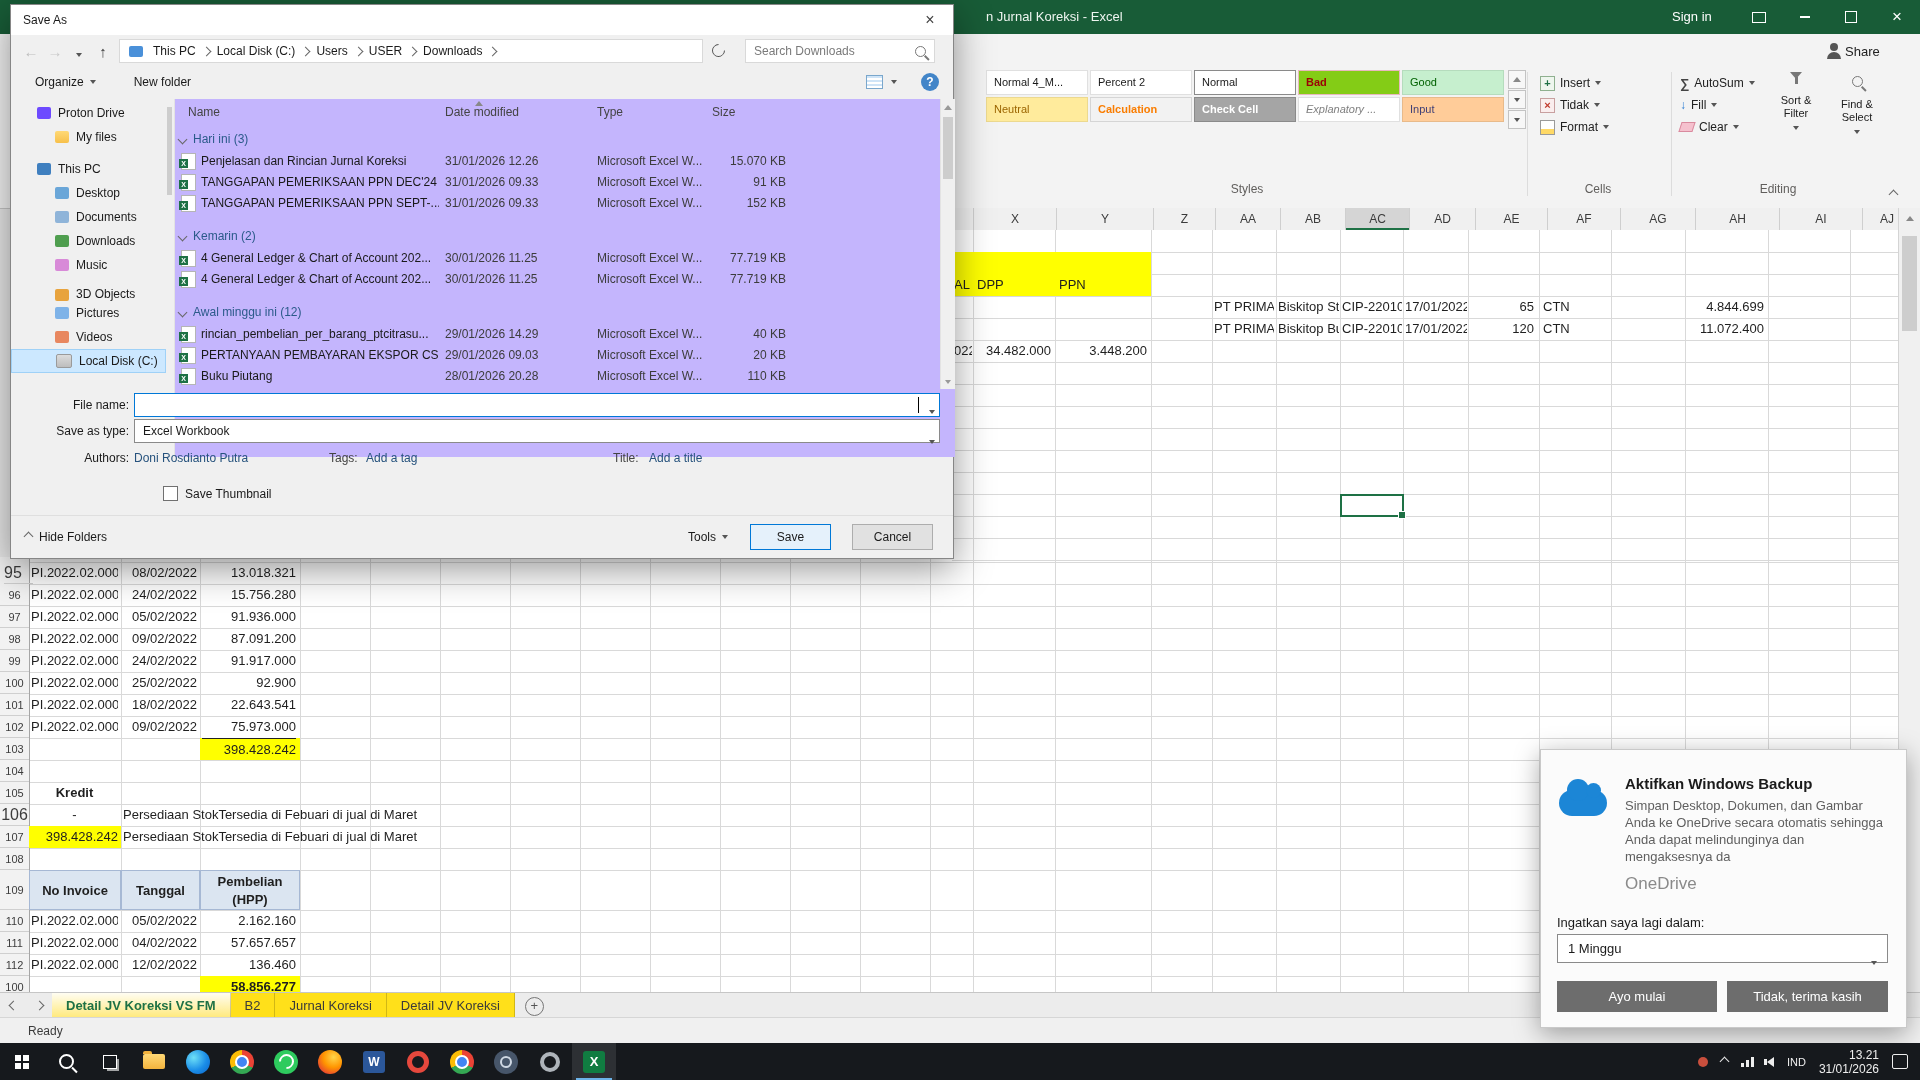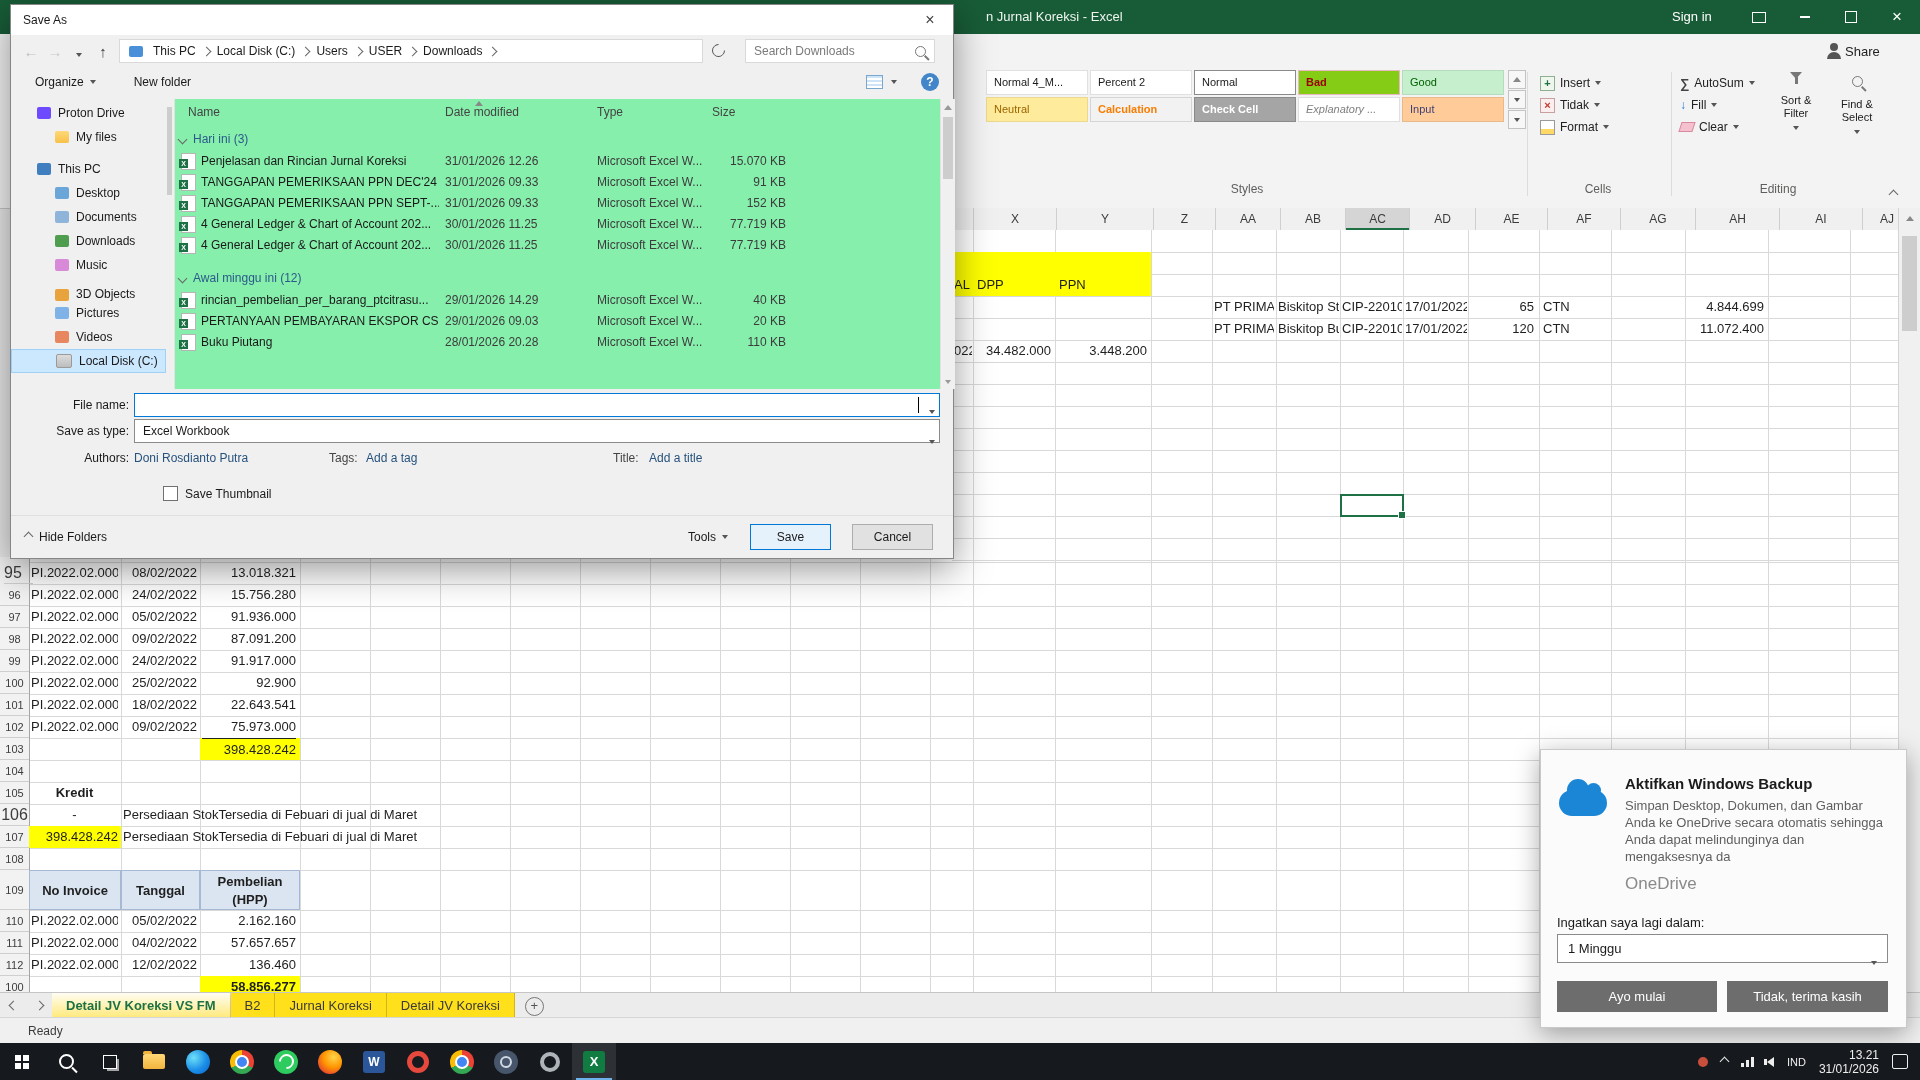--- a/index.html
+++ b/index.html
@@ -100,21 +100,21 @@
   .dlg-side{position:absolute;left:0;top:2px;width:155px;height:288px;overflow:hidden}
   .sb-item{height:24px;display:flex;align-items:center;box-sizing:border-box}
   .sb-item.sel{background:#cce8ff;border:1px solid #9fd1f7}
   .sb-ico{width:14px;height:12px;border-radius:2px;margin-right:7px;flex:none}
   .ico-proton-drive{background:#6d4aff}.ico-folder{background:linear-gradient(#ffd976,#f7c04a)}
   .ico-computer{background:#3f7fbf}.ico-desktop{background:#6aa6d8}.ico-documents{background:#8fb4d9}
   .ico-downloads{background:#4f9e4f}.ico-music{background:#d88ad8}.ico-objects3d{background:#e8a33d}
   .ico-pictures{background:#7fb3e8}.ico-videos{background:#e8875f}
   .ico-disk{background:linear-gradient(#dcdcdc,#bdbdbd);border:1px solid #9a9a9a}
   .side-scroll{position:absolute;left:155px;top:0;width:7px;height:288px;background:#f0f0f0}
-  .dlg-list{position:absolute;left:163px;top:0;width:781px;height:290px;background:#86efac;border-left:1px solid #e3e3e3;box-sizing:border-box}
+  .dlg-list{position:absolute;left:163px;top:0;width:781px;height:358px;background:#c4b5fd;border-left:1px solid #e3e3e3;box-sizing:border-box}
   .list-cols{position:absolute;left:0;top:2px;width:100%;height:24px;color:#444}
   .list-files{position:absolute;left:0;top:26px;width:100%;height:260px;overflow:hidden}
   .group-hdr{height:24px;display:flex;align-items:center;color:#2b5a8a;padding-left:4px;gap:7px}
   .file-row{height:21px;position:relative}
   .list-scroll{position:absolute;right:0;top:0;width:14px;height:290px;background:#f0f0f0;border-left:1px solid #e3e3e3}
   .flabel{position:absolute;left:0;width:118px;text-align:right}
   .fn-input{position:absolute;left:123px;top:388px;width:806px;height:24px;background:#fff;border:1px solid #0078d7;box-sizing:border-box}
   .st-combo{position:absolute;left:123px;top:414px;width:806px;height:24px;background:#fff;border:1px solid #8a8a8a;box-sizing:border-box;line-height:22px;padding-left:8px}
   .meta a,.meta-val{color:#26527d}
   .dlg-footer{position:absolute;left:0;top:510px;width:100%;height:42px;background:#f0f0f0;border-top:1px solid #dfdfdf;display:flex;align-items:center;padding:0 20px 0 14px;box-sizing:border-box}
@@ -592,20 +592,24 @@
               <div style="position: absolute; left: 422px; top: 3px; color: rgb(60, 60, 60);">Microsoft Excel W...</div>
               <div style="position: absolute; left: 500px; top: 3px; width: 111px; text-align: right; color: rgb(60, 60, 60);">91 KB</div>
             </div>
             <div class="file-row">
               <div style="position: absolute; left: 6px; top: 2px;"><span class="xlfile"></span></div>
               <div style="position: absolute; left: 26px; top: 3px; width: 238px; white-space: nowrap; overflow: hidden;">TANGGAPAN PEMERIKSAAN PPN SEPT-...</div>
               <div style="position: absolute; left: 270px; top: 3px; color: rgb(60, 60, 60);">31/01/2026 09.33</div>
               <div style="position: absolute; left: 422px; top: 3px; color: rgb(60, 60, 60);">Microsoft Excel W...</div>
               <div style="position: absolute; left: 500px; top: 3px; width: 111px; text-align: right; color: rgb(60, 60, 60);">152 KB</div>
             </div>
+            <div class="group-hdr" style="margin-top: 10px;">
+              <div class="chv d"></div>
+              <div>Kemarin (2)</div>
+            </div>
             <div class="file-row">
               <div style="position: absolute; left: 6px; top: 2px;"><span class="xlfile"></span></div>
               <div style="position: absolute; left: 26px; top: 3px; width: 238px; white-space: nowrap; overflow: hidden;">4 General Ledger &amp; Chart of Account 202...</div>
               <div style="position: absolute; left: 270px; top: 3px; color: rgb(60, 60, 60);">30/01/2026 11.25</div>
               <div style="position: absolute; left: 422px; top: 3px; color: rgb(60, 60, 60);">Microsoft Excel W...</div>
               <div style="position: absolute; left: 500px; top: 3px; width: 111px; text-align: right; color: rgb(60, 60, 60);">77.719 KB</div>
             </div>
             <div class="file-row">
               <div style="position: absolute; left: 6px; top: 2px;"><span class="xlfile"></span></div>
               <div style="position: absolute; left: 26px; top: 3px; width: 238px; white-space: nowrap; overflow: hidden;">4 General Ledger &amp; Chart of Account 202...</div>

